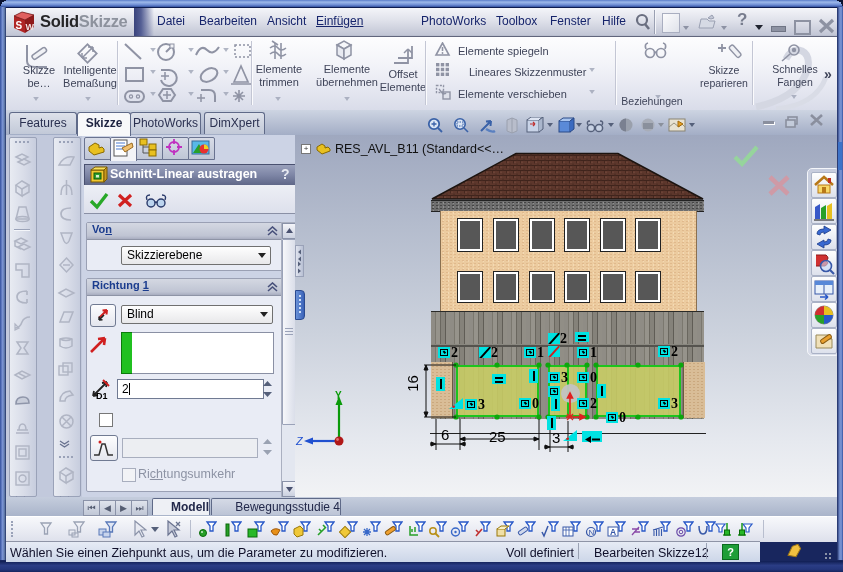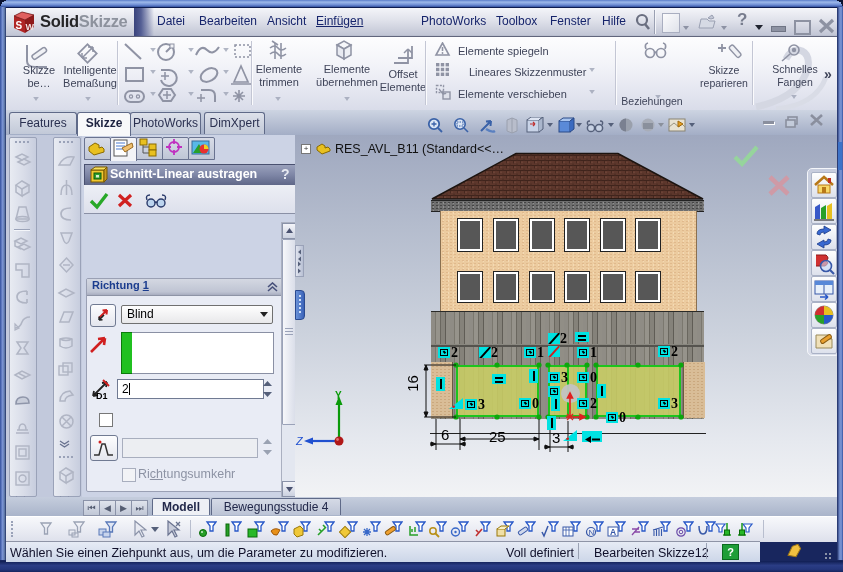--- a/index.html
+++ b/index.html
@@ -37,21 +37,21 @@
 #pmheader{left:2px;top:29px;width:211px;height:20px;background:linear-gradient(180deg,#9aa1bc 0%,#7e86a6 50%,#5f6788 100%);border:1px solid #4a5170;color:#fff;font-weight:bold;font-size:13px;}
 #pmbtnrow{left:2px;top:50px;width:211px;height:28px;background:linear-gradient(180deg,#edeff5,#dde0ec);border-bottom:1px solid #8a90a5;}
 .group{left:4px;width:196px;border:1px solid #9aa0b4;background:#e9ecf5;border-radius:2px;}
 .ghead{left:0;top:0;width:100%;height:16px;background:linear-gradient(180deg,#d4d8e2 0%,#bfc4d3 80%,#a8adc0 100%);border-bottom:1px solid #8e94a6;font-size:11px;font-weight:bold;color:#1b3c8e;}
 .combo{height:17px;background:linear-gradient(180deg,#fefefe,#e8e8ea);border:1px solid #707070;border-radius:2px;font-size:12px;color:#000;}
 .comboarrow{position:absolute;right:4px;top:6px;width:0;height:0;border-left:4px solid transparent;border-right:4px solid transparent;border-top:5px solid #222;}
 
 #viewport{left:289px;top:0px;width:542px;height:362px;background:linear-gradient(180deg,#9fa8bf 0%,#b4bccd 25%,#ccd2dd 55%,#e6e9ef 85%,#f2f3f5 100%);overflow:hidden;}
 
 #bottomtabs{left:6px;top:497px;width:831px;height:19px;background:linear-gradient(180deg,#c5cddd 0%,#a9b4ca 100%);}
-.btab{top:1px;height:16px;border:1px solid #5f6a88;border-bottom:none;background:linear-gradient(180deg,#d5dae6,#bcc4d6);font-size:12px;color:#22284a;text-align:center;line-height:16px;border-radius:2px 2px 0 0;}
+.btab{top:1px;height:16px;border:1px solid #5f6a88;border-bottom:none;background:linear-gradient(180deg,#d5dae6,#bcc4d6);font-size:12px;color:#22284a;text-align:right;line-height:16px;border-radius:2px 2px 0 0;}
 #filterbar{left:6px;top:516px;width:831px;height:25px;background:linear-gradient(180deg,#f7f8fb 0%,#e8eaf2 60%,#dde0eb 100%);border-top:1px solid #fff;}
 #statusbar{left:6px;top:541px;width:754px;height:20px;background:linear-gradient(180deg,#e6ebf5 0%,#ccd6e8 100%);border-top:1px solid #8e94a6;font-size:12px;color:#10102a;}
 .navbtn{top:3px;width:15px;height:14px;background:linear-gradient(180deg,#dfe3ec,#c0c7d6);border:1px solid #8a92a8;color:#555d72;font-size:9px;text-align:center;line-height:14px;}
 
 .ci{position:absolute;background:#00e2e2;}
 .ci.s{width:12px;height:11px;}
 .ci.s i{position:absolute;left:2px;top:1.5px;width:6px;height:5.5px;border:1.5px solid #000;}
 .ci.s i:after{content:"";position:absolute;left:1.5px;top:1px;width:2.5px;height:2px;background:#000;transform:rotate(45deg);}
 .ci.sl{width:12px;height:11px;overflow:hidden;}
 .ci.sl b{position:absolute;left:5px;top:-2px;width:1.8px;height:16px;background:#000;transform:rotate(42deg);}
@@ -628,20 +628,28 @@
     <svg class="ab" style="left:60px;top:8px;" width="24" height="16" viewBox="0 0 24 16">
             <g stroke="#2a3a6a" fill="none" stroke-width="1.4">
               <circle cx="7" cy="10" r="4" fill="#bcd4ee"></circle>
               <circle cx="17" cy="10" r="4" fill="#bcd4ee"></circle>
               <path d="M11 10 Q12 8 13 10"></path>
               <path d="M3 7 q-2 -5 3 -5 M21 7 q2 -5 -3 -5"></path>
             </g>
           </svg>
    </div>
 
+   <div class="ab group" style="top:87px;height:47px;">
+    <div class="ab ghead"><span style="margin-left:5px;">Vo<u>n</u></span>
+     <svg class="ab" style="right:5px;top:3px;" width="11" height="10" viewBox="0 0 11 10">
+              <path d="M1 5 L5.5 1 L10 5 M1 9 L5.5 5 L10 9" fill="none" stroke="#47507a" stroke-width="1.6"></path>
+            </svg>
+    </div>
+    <div class="ab combo" style="left:34px;top:23px;width:148px;"><span style="margin-left:5px;line-height:17px;">Skizzierebene</span><span class="comboarrow"></span></div>
+   </div>
 
    <div class="ab group" style="top:143px;height:212px;">
     <div class="ab ghead"><span style="margin-left:5px;">Richtung <u>1</u></span>
      <svg class="ab" style="right:5px;top:3px;" width="11" height="10" viewBox="0 0 11 10">
               <path d="M1 5 L5.5 1 L10 5 M1 9 L5.5 5 L10 9" fill="none" stroke="#47507a" stroke-width="1.6"></path>
             </svg>
     </div>
 
     <div class="ab" style="left:3px;top:25px;width:24px;height:21px;background:linear-gradient(180deg,#fdfdfe,#e4e6ee);border:1px solid #707a92;border-radius:3px;">
      <svg width="24" height="21" viewBox="0 0 24 21">

